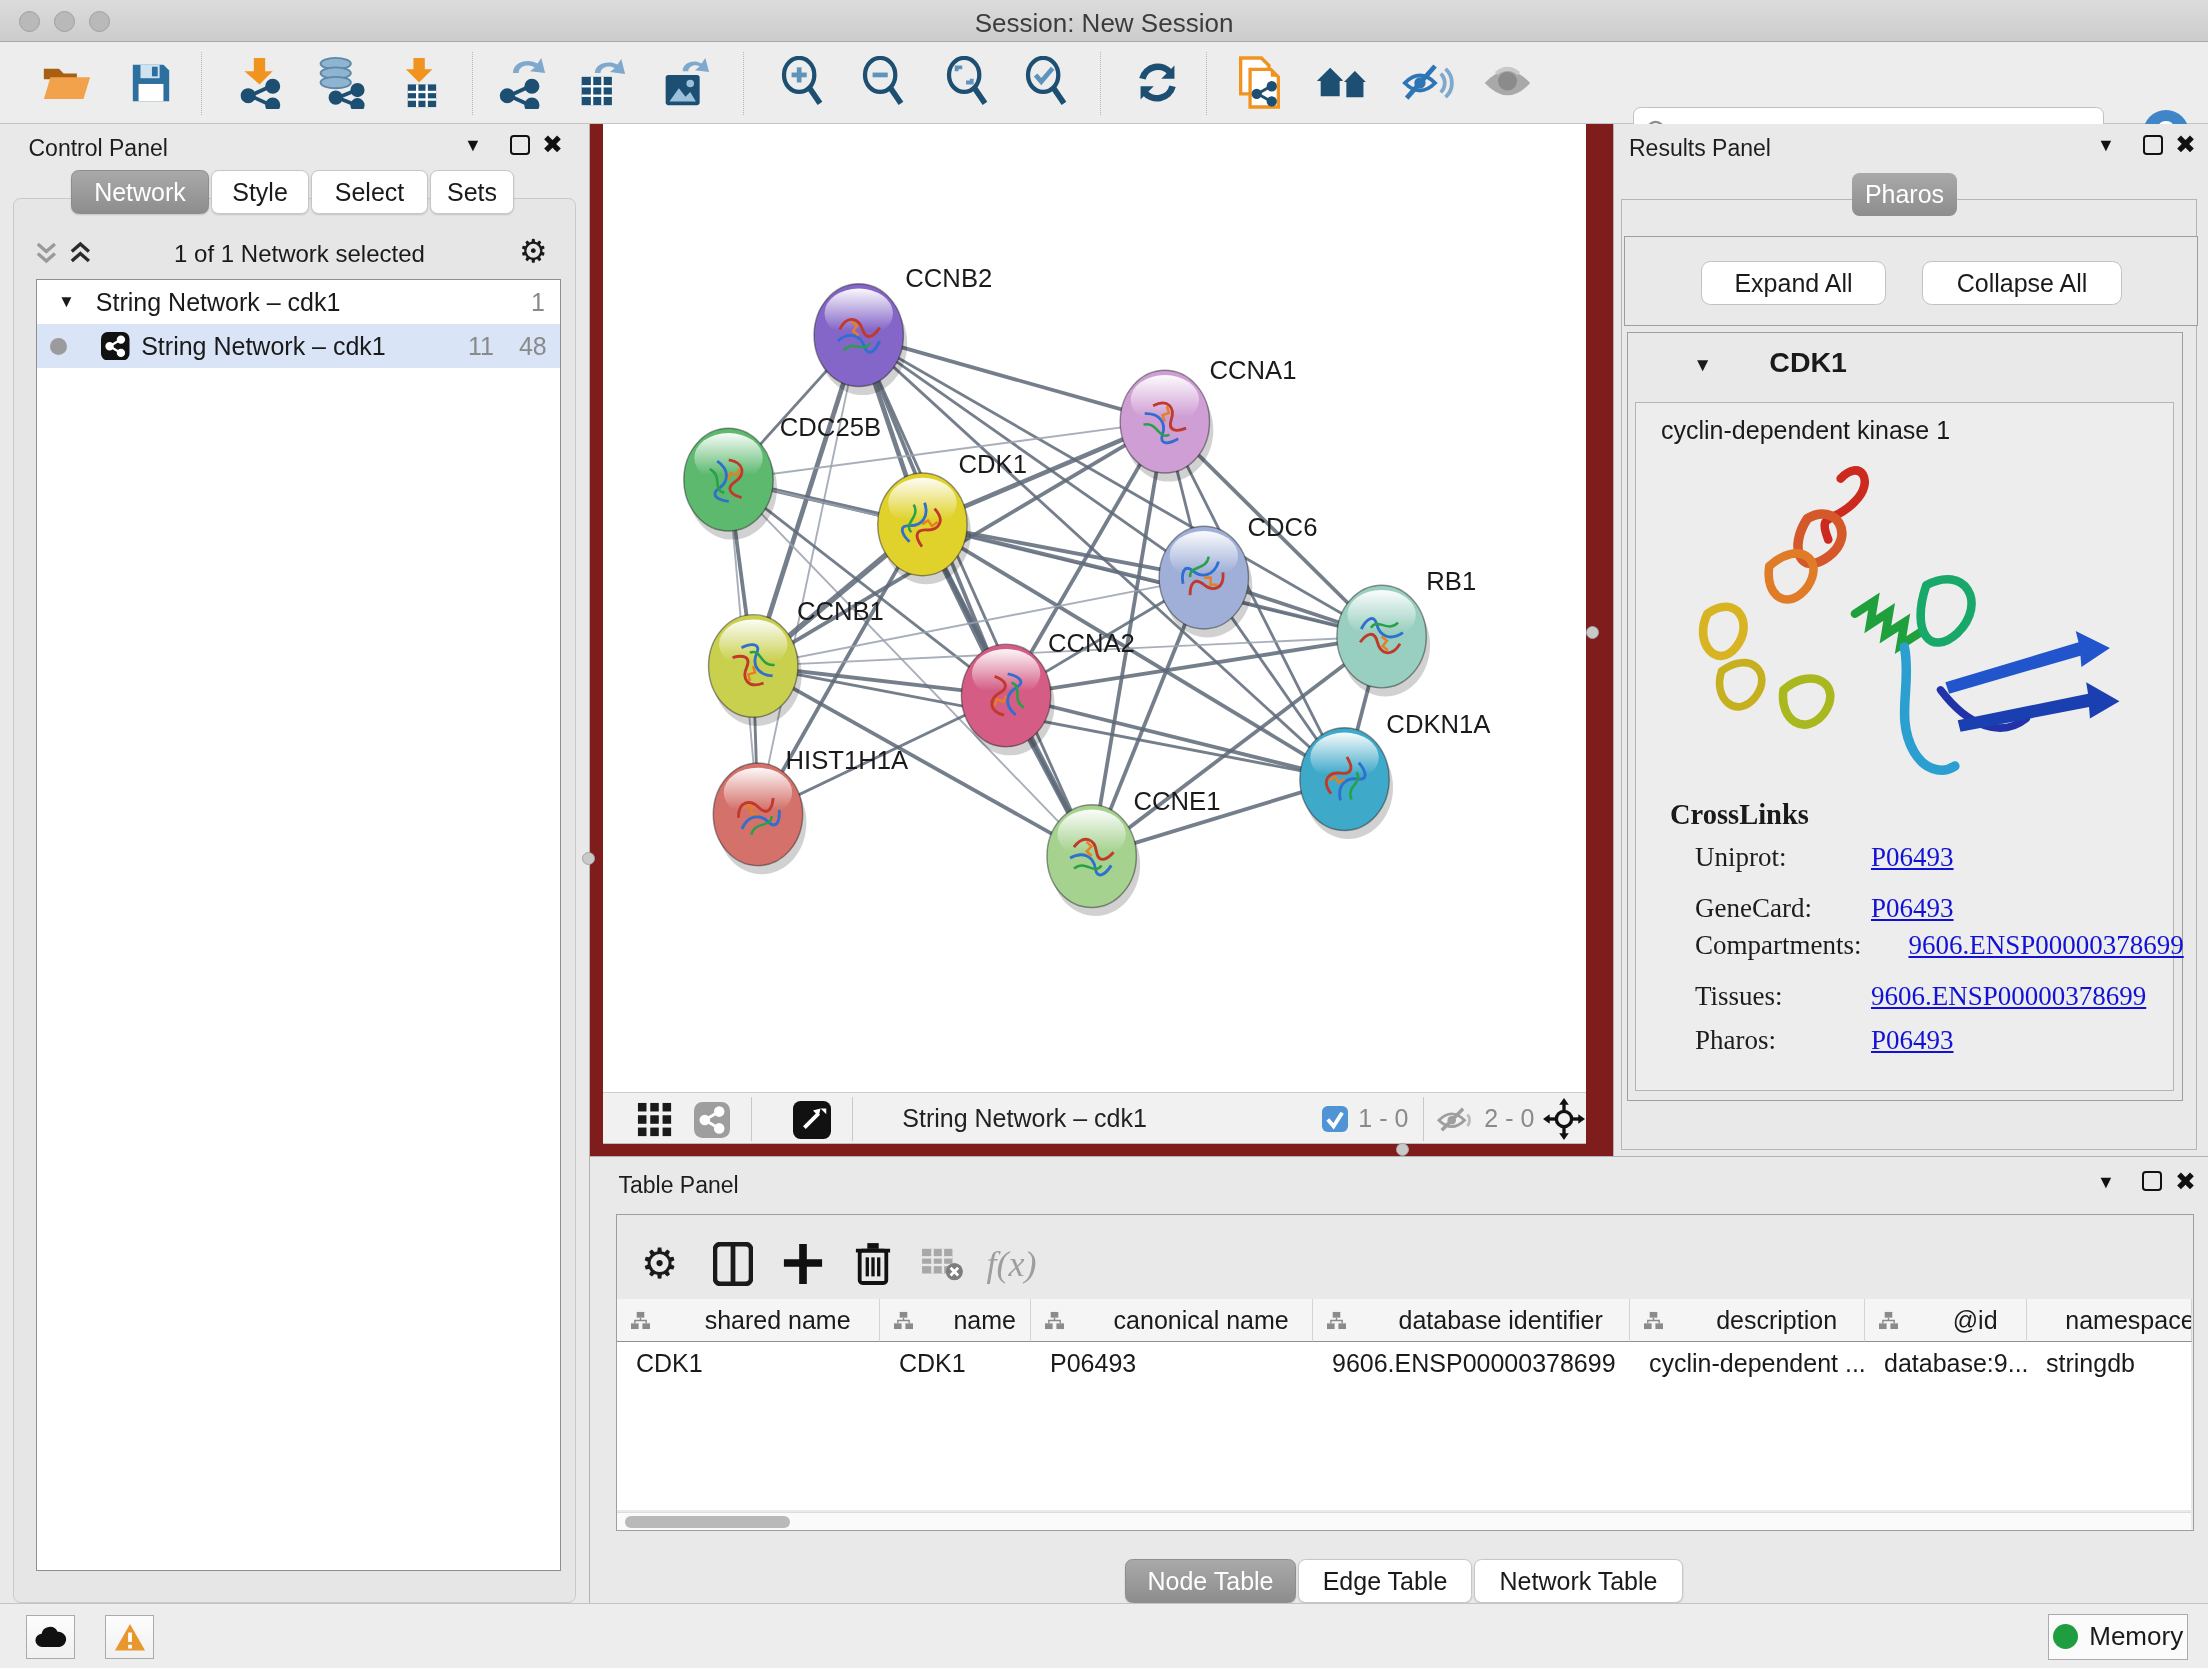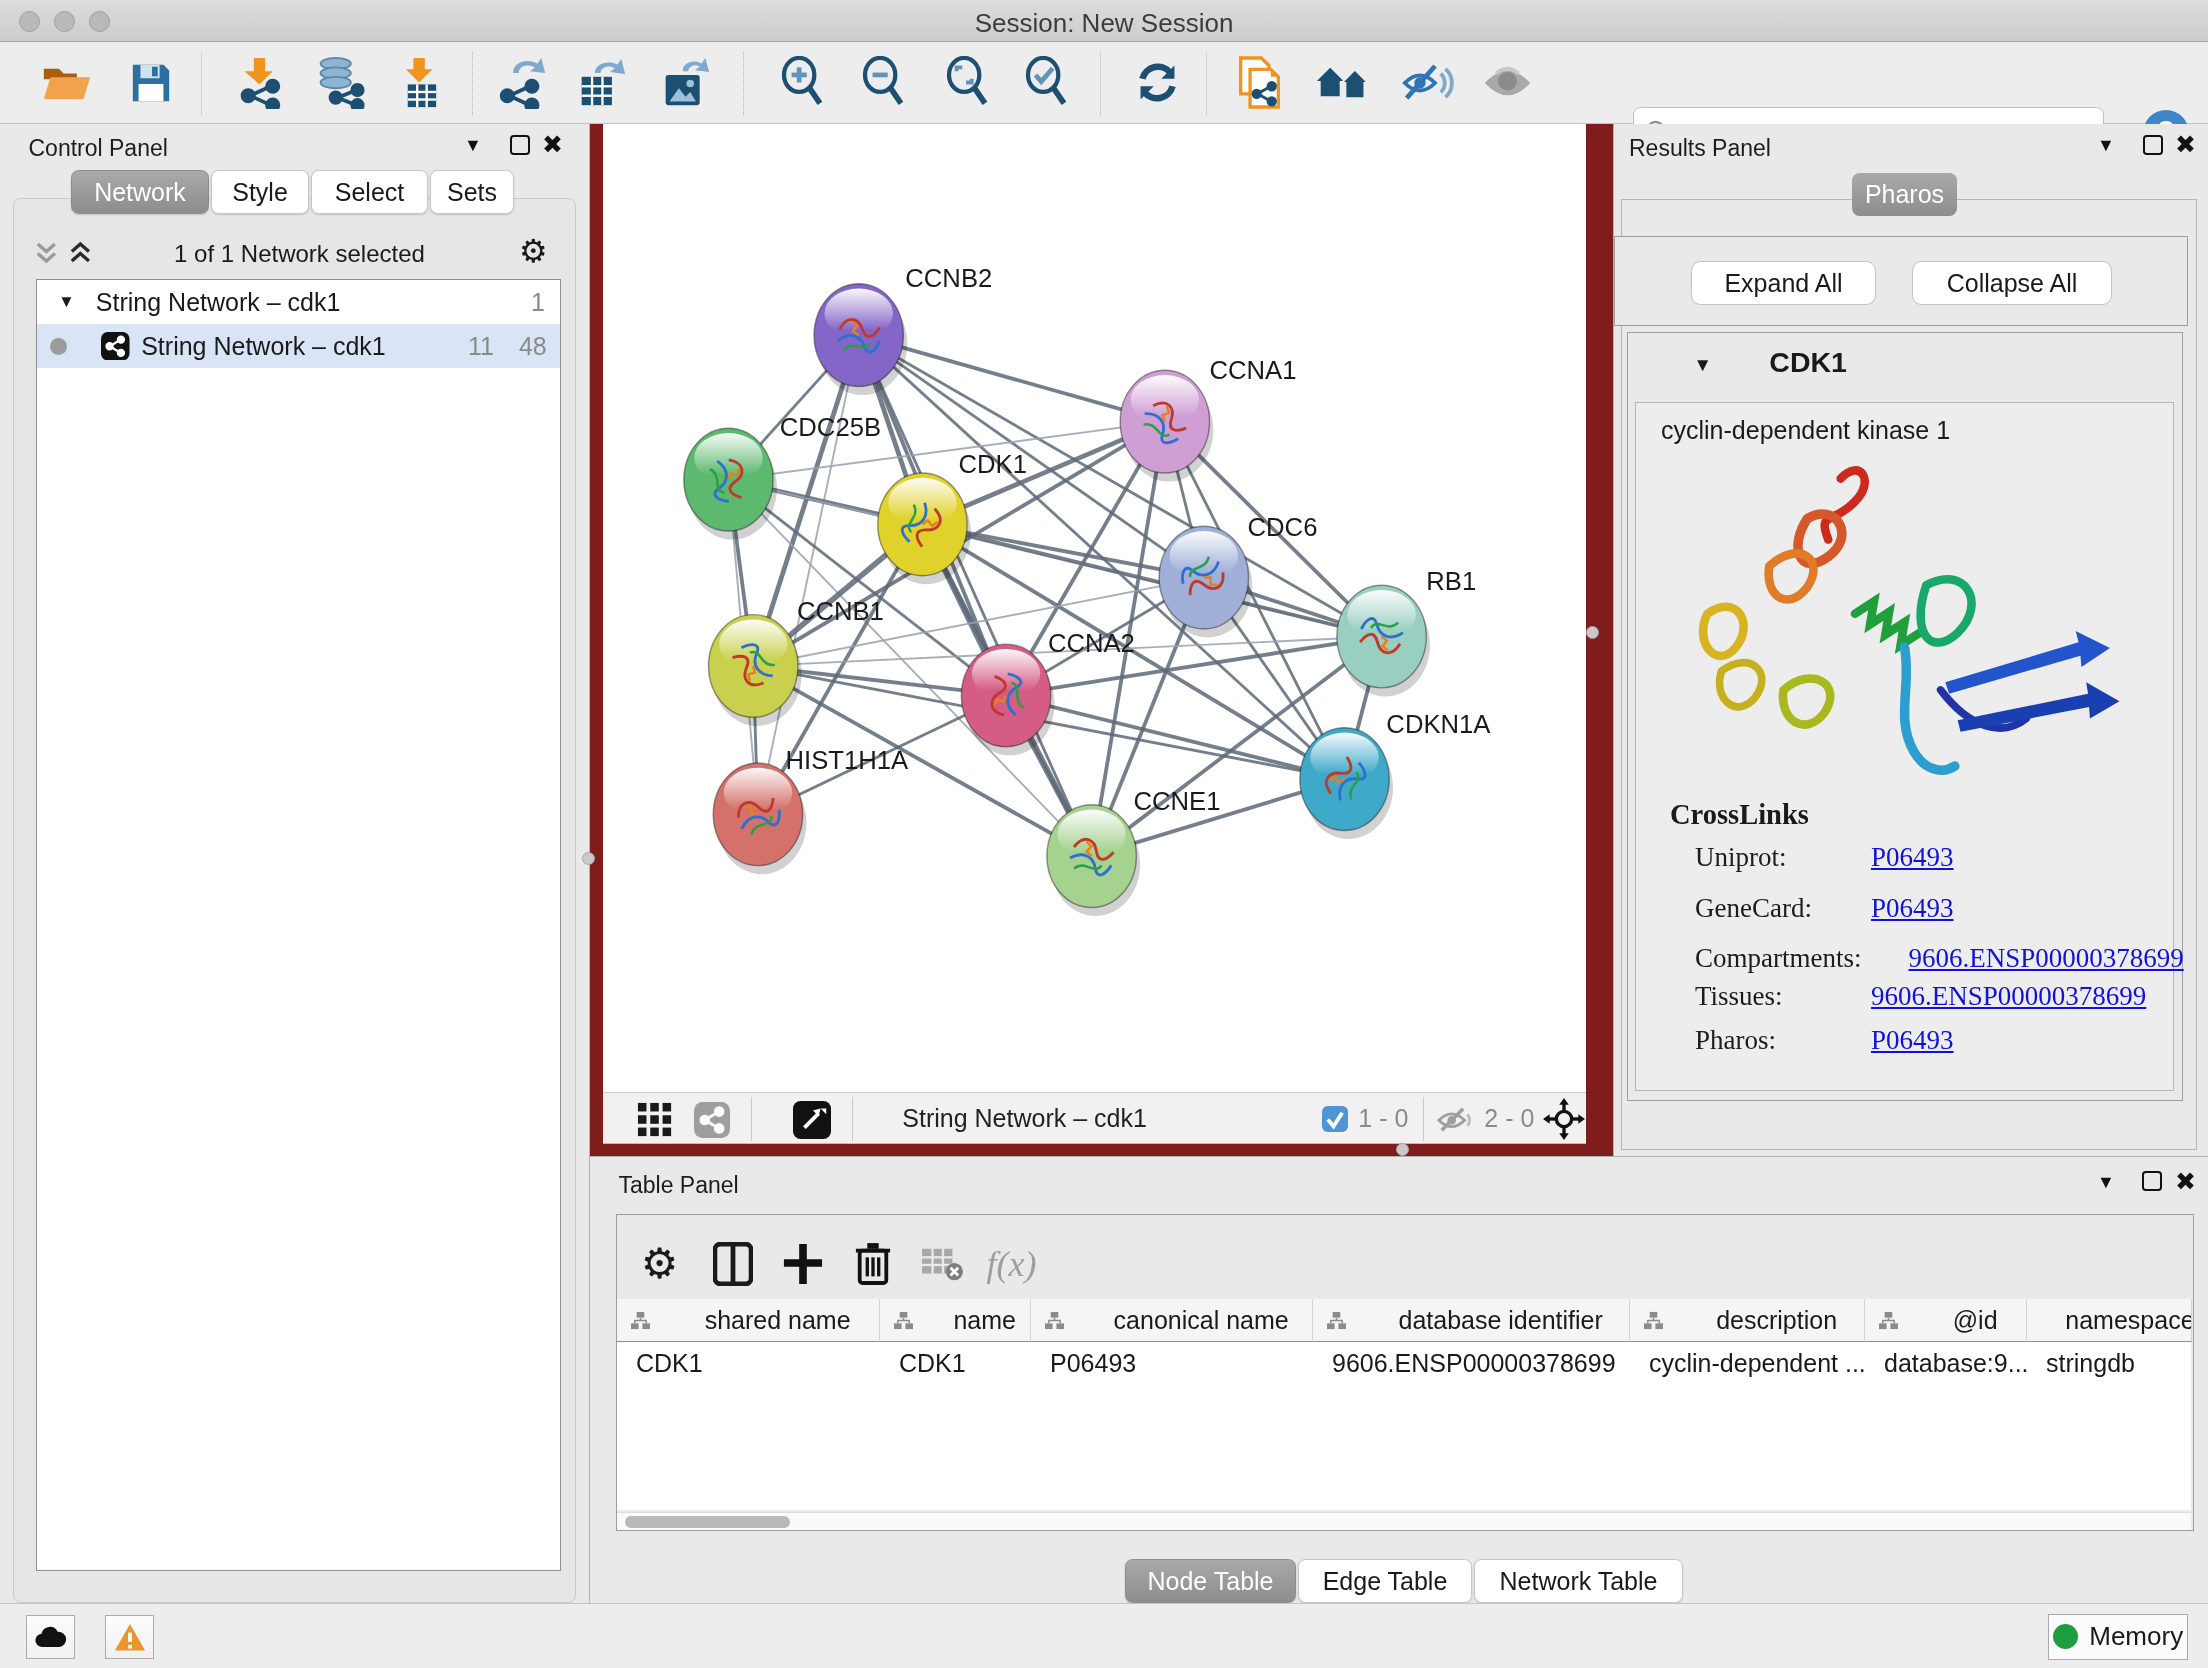--- a/index.html
+++ b/index.html
@@ -43,21 +43,21 @@
   #net-bar{left:13.3px;top:968px;width:983px;height:52px;background:#f1f1f1;
      border-top:1px solid #cdcdcd;border-bottom:1px solid #bdbdbd;}
   .nb-sep{top:3.8px;width:0;height:44px;border-left:1px solid #c9c9c9;}
   .nb-num{font-size:25px;color:#8a8a8a;top:11.4px;}
   .splitter-dot{width:13.3px;height:13.3px;border-radius:50%;background:#c9c9c9;border:1px solid #a5a5a5;}
   
   #results-panel{left:1613px;top:124px;width:595px;height:1032px;background:#e9e9e9;border-left:1px solid #b3b3b3;}
   #rp-outer{left:6.7px;top:75px;width:576px;height:951px;border:1px solid #b5b5b5;background:#e9e9e9;}
   #string-tab{left:238px;top:49px;width:105px;height:43px;background:linear-gradient(#a9a9a9,#8d8d8d);
      color:#fff;font-size:25px;border-radius:7.6px;display:flex;align-items:center;justify-content:center;cursor:pointer;}
-  #rp-expandbox{left:0;top:112px;width:574px;height:90px;border:1.9px solid #9e9e9e;background:#e9e9e9;}
+  #rp-expandbox{left:10px;top:112px;width:574px;height:90px;border:1.9px solid #9e9e9e;background:#e9e9e9;}
   .rp-btn{height:44px;background:#fff;border:1px solid #c2c2c2;border-radius:9.5px;font-size:25px;
      display:flex;align-items:center;justify-content:center;cursor:pointer;}
   #rp-mainbox{left:13.3px;top:208px;width:556px;height:769px;border:1.9px solid #9e9e9e;background:#e9e9e9;}
   #gene-sub{left:6.7px;top:69px;width:539px;height:689px;background:#ededed;border:1px solid #b5b5b5;}
   .serif{font-family:"Liberation Serif","DejaVu Serif",serif;}
   .xl-label{font-size:27px;color:#1c1c1c;}
   .xl-link{font-size:27px;color:#1212d6;text-decoration:underline;cursor:pointer;}
   
   #table-panel{left:590px;top:1156px;width:1619px;height:447px;background:#e9e9e9;border-top:1px solid #b3b3b3;}
   #tp-box{left:26px;top:57px;width:1578px;height:317px;border:1.9px solid #9e9e9e;background:#e9e9e9;}
@@ -583,21 +583,21 @@
         <div class="serif abs" style="left:34px;top:396px;font-size:28.5px;font-weight:bold">CrossLinks</div>
         <div id="crosslinks-rows" class="abs" style="left:59px;top:439px;width:457px">
             <div style="display: flex; height: 44px; align-items: flex-start;">
               <span class="serif xl-label" style="width: 176px;">Uniprot:</span>
               <span class="serif xl-link">P06493</span>
             </div>
             <div style="display: flex; height: 44px; align-items: center;">
               <span class="serif xl-label" style="width: 176px;">GeneCard:</span>
               <span class="serif xl-link">P06493</span>
             </div>
-            <div style="display: flex; height: 44px; align-items: flex-end; gap: 47px;">
+            <div style="display: flex; height: 44px; align-items: flex-start; gap: 47px;">
               <span class="serif xl-label" style="width: 176px;">Compartments:</span>
               <span class="serif xl-link">9606.ENSP00000378699</span>
             </div>
             <div style="display: flex; height: 44px; align-items: center;">
               <span class="serif xl-label" style="width: 176px;">Tissues:</span>
               <span class="serif xl-link">9606.ENSP00000378699</span>
             </div>
             <div style="display: flex; height: 44px; align-items: center;">
               <span class="serif xl-label" style="width: 176px;">Pharos:</span>
               <span class="serif xl-link">P06493</span>

